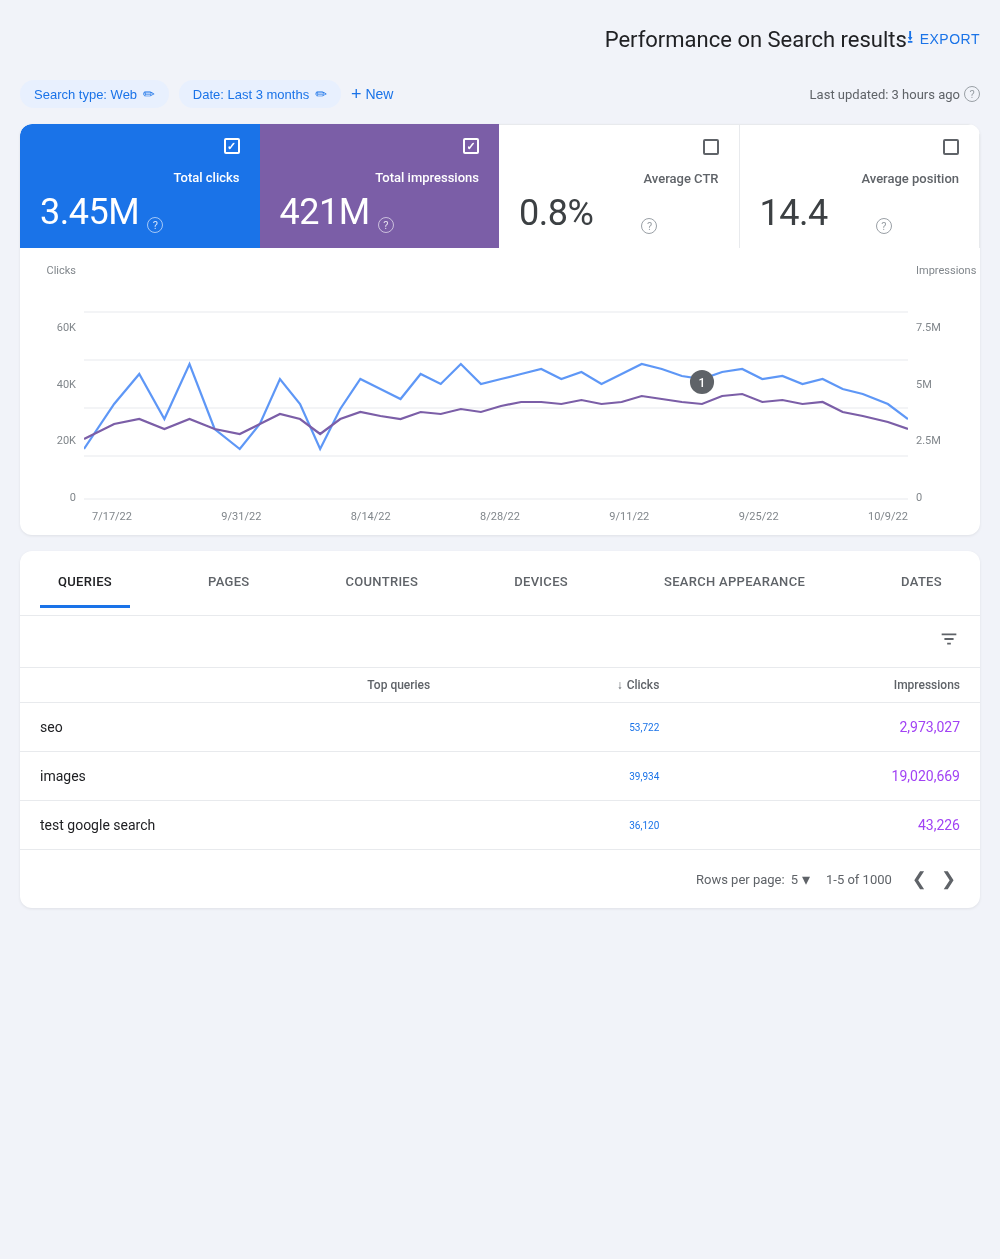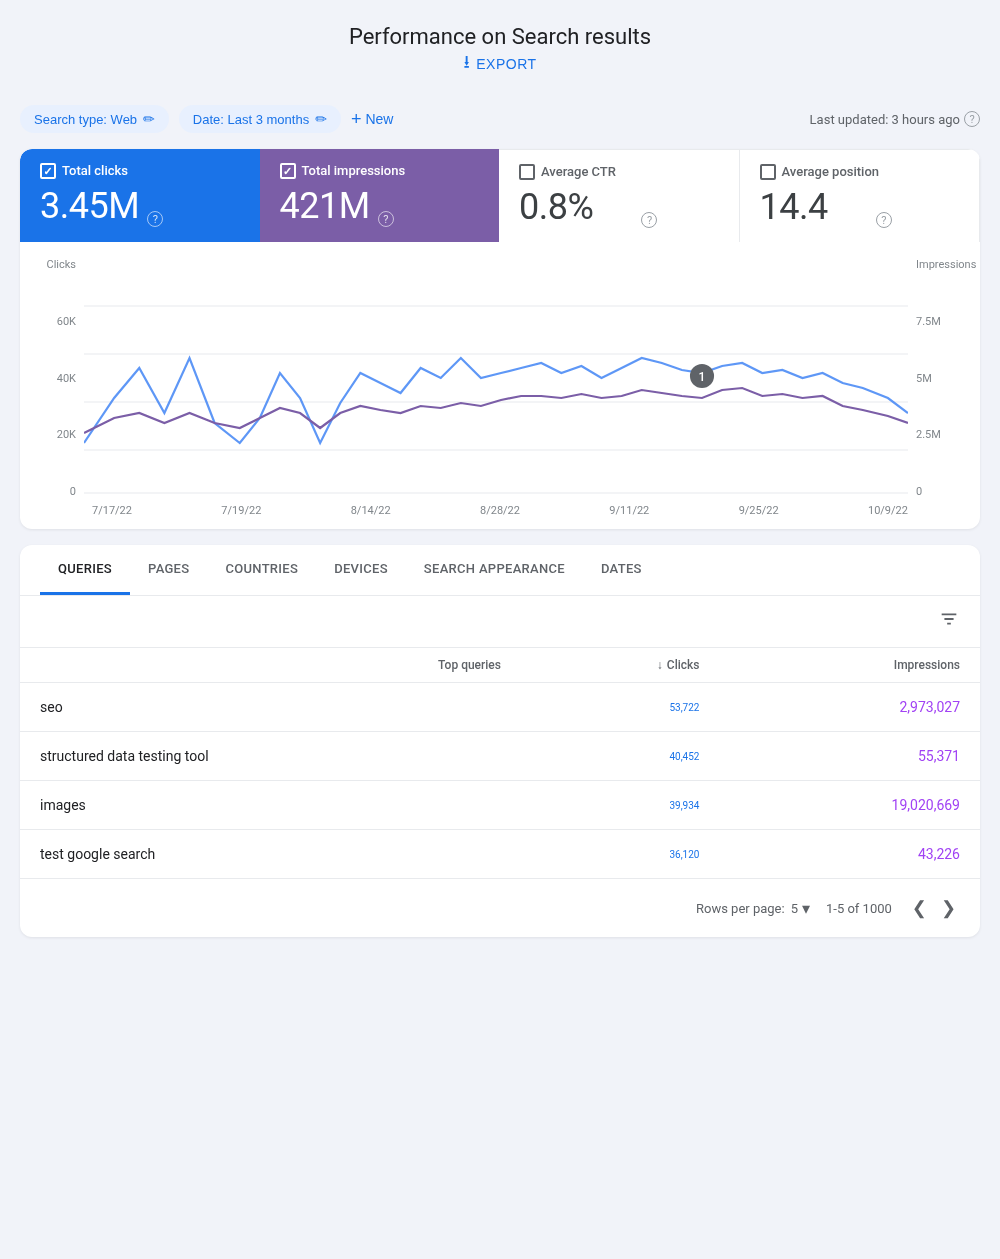--- a/index.html
+++ b/index.html
@@ -14,21 +14,20 @@
     .page-container {
       background: #f1f3f9;
       padding: 0 20px 20px 20px;
     }
     
     .header {
       display: flex;
       justify-content: flex-end;
       align-items: center;
       padding: 24px 0 16px 0;
-      flex-direction: column;
     }
     .header-title {
       font-size: 22px;
       font-weight: 400;
       color: #202124;
     }
     .export-btn {
       display: flex;
       align-items: center;
       gap: 6px;
@@ -125,25 +124,26 @@
       background: #7b5ea7;
       color: #fff;
     }
     .metric-card.inactive {
       background: #fff;
       border-right: 1px solid #e8eaed;
       border-top: 1px solid #e8eaed;
     }
     .metric-card-header {
       display: flex;
-      align-items: flex-start;
-      gap: 6px;
+      align-items: flex-end;
+      gap: 16px;
       font-size: 13px;
       font-weight: 500;
       margin-bottom: 6px;
+      flex-direction: column;
     }
     .metric-card.active-blue .metric-card-header { color: #fff; }
     .metric-card.active-purple .metric-card-header { color: #fff; }
     .metric-card.inactive .metric-card-header { color: #5f6368; }
     .checkbox {
       width: 16px;
       height: 16px;
       border: 2px solid currentColor;
       border-radius: 2px;
       display: inline-flex;
@@ -175,21 +175,22 @@
     
     .tabs-section {
       background: #fff;
       border-radius: 12px;
       box-shadow: 0 1px 3px rgba(0,0,0,0.08);
       overflow: hidden;
     }
     .tabs-bar {
       display: flex;
       border-bottom: 1px solid #e8eaed;
-      padding: 0 20px;
+      padding: 7px 20px;
+      justify-content: space-between;
     }
     .tab {
       padding: 16px 18px;
       font-size: 13px;
       font-weight: 500;
       color: #5f6368;
       cursor: pointer;
       border-bottom: 3px solid transparent;
       letter-spacing: 0.3px;
       text-transform: uppercase;
@@ -414,21 +415,21 @@
           </div>
           <div>7.5M</div>
           <div>5M</div>
           <div>2.5M</div>
           <div>0</div>
         </div>
       </div>
 
       <div style="display:flex; justify-content:space-between; padding: 6px 52px 0 52px; font-size:11px; color:#80868b;">
         <span>7/17/22</span>
-        <span>7/19/22</span>
+        <span>9/31/22</span>
         <span>8/14/22</span>
         <span>8/28/22</span>
         <span>9/11/22</span>
         <span>9/25/22</span>
         <span>10/9/22</span>
       </div>
     </div>
   </div>
 
   <div class="tabs-section">
@@ -463,25 +464,20 @@
           <th class="right">Impressions</th>
         </tr>
       </thead>
       <tbody id="table-body">
       <tr>
       <td>seo</td>
       <td class="blue-val">53,722</td>
       <td class="purple-val">2,973,027</td>
     </tr>
           <tr>
-      <td>structured data testing tool</td>
-      <td class="blue-val">40,452</td>
-      <td class="purple-val">55,371</td>
-    </tr>
-          <tr>
       <td>images</td>
       <td class="blue-val">39,934</td>
       <td class="purple-val">19,020,669</td>
     </tr>
           <tr>
       <td>test google search</td>
       <td class="blue-val">36,120</td>
       <td class="purple-val">43,226</td>
     </tr>
         </tbody>

